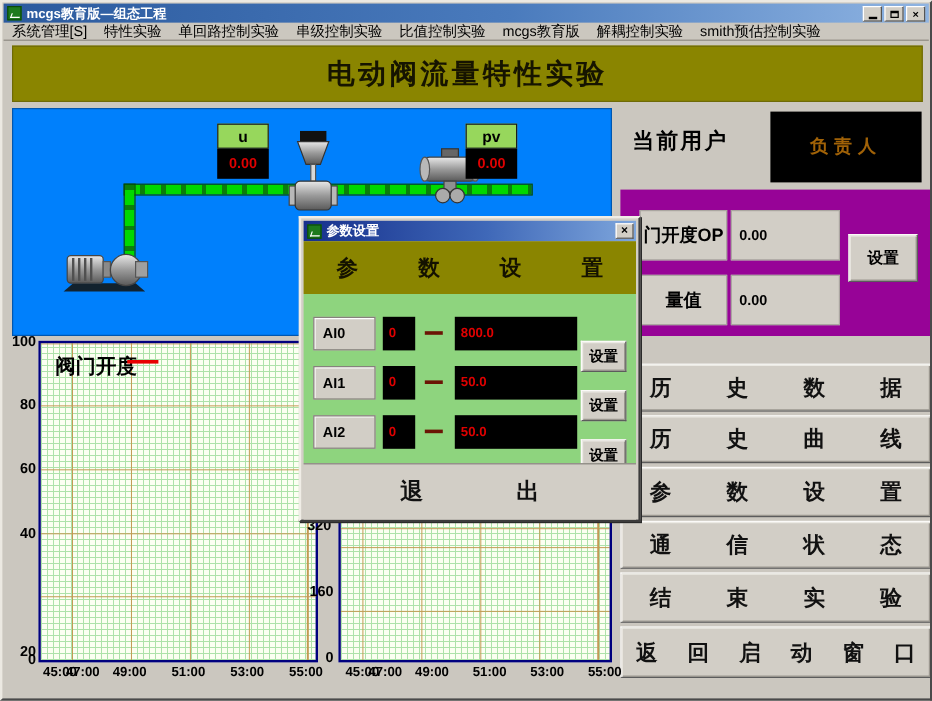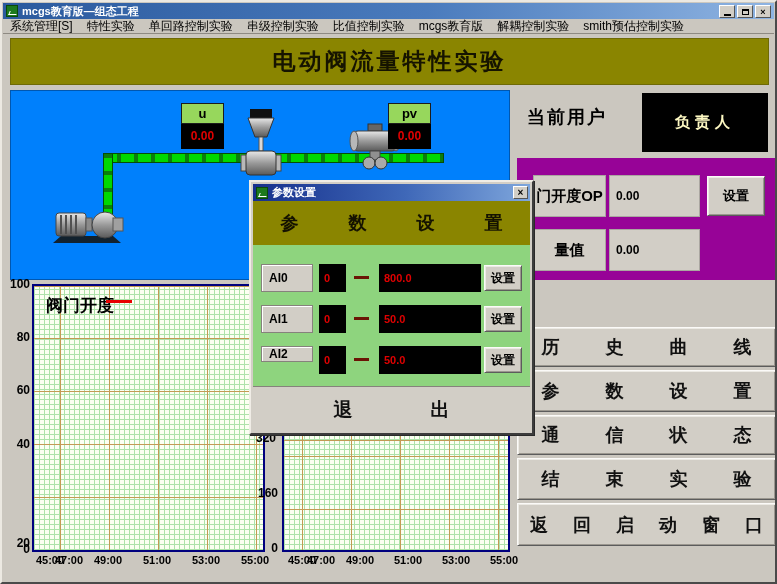--- a/index.html
+++ b/index.html
@@ -42,30 +42,30 @@
   .pipe-v { background:repeating-linear-gradient(0deg,#00d800 0 13px,#0b7e0b 13px 17px);
     border:1px solid #064d06; }
   .disp-label { width:43px; height:21px; background:#97d75c; border:1px solid #1c1c1c;
     font-size:13px; font-weight:bold; color:#000; text-align:center; line-height:19px; }
   .disp-value { width:43px; height:25px; background:#000; color:#e00000;
     font-size:12px; font-weight:bold; text-align:center; line-height:25px; }
 
   
   .cur-user { font-size:18px; font-weight:bold; color:#000; letter-spacing:2px; }
   .resp-box { width:126px; height:59px; background:#000; display:flex; align-items:center; justify-content:center; }
-  .resp-box span { color:#fef9c3; font-size:15px; font-weight:bold; letter-spacing:5px; }
+  .resp-box span { color:#a16207; font-size:15px; font-weight:bold; letter-spacing:5px; }
 
   
   .purple { left:515px; top:156px; width:260px; height:122px; background:#970397; }
   .pp-label { background:#d2cec6; border:1px solid #aaa6a0; font-size:15px; font-weight:bold;
     color:#000; display:flex; align-items:center; justify-content:center; }
   .pp-value { background:#d2cec6; border:1px solid #aaa6a0; font-size:12px; font-weight:bold;
     color:#000; display:flex; align-items:center; padding-left:6px; }
   .raised { background:#d2cec6; border:1px solid; border-color:#fbfaf8 #5c5c5c #5c5c5c #fbfaf8;
-    box-shadow:inset 1px 1px 0 #eceae4, inset -1px -1px 0 #9b978f; }
+    box-shadow:inset 1px 1px 0 #eceae4, inset -1px -1px 0 #9b978f;margin-top:19px; }
 
   
   .navbtn { left:515px; width:259px; display:flex; align-items:center; justify-content:center;
     font-size:18px; font-weight:bold; color:#111; cursor:default; }
   .sp4 { letter-spacing:46px; margin-right:-46px; white-space:nowrap; }
   .sp6 { letter-spacing:25px; margin-right:-25px; white-space:nowrap; }
 
   
   .plot { border:2px solid #00007e; background-color:#fcfff2;
     background-image:
@@ -197,20 +197,23 @@
   </div>
 
   <div class="abs purple">
     <div class="abs pp-label" style="left:16px; top:17px; width:73px; height:42px;">门开度OP</div>
     <div class="abs pp-value" style="left:92px; top:17px; width:91px; height:42px;">0.00</div>
     <div class="abs raised setbtn" style="left:190px; top:18px; width:58px; height:40px; font-size:13px;">设置</div>
     <div class="abs pp-label" style="left:16px; top:71px; width:73px; height:42px;">量值</div>
     <div class="abs pp-value" style="left:92px; top:71px; width:91px; height:42px;">0.00</div>
   </div>
 
+  <div class="abs navbtn raised" style="top:282px; height:40px;">
+      <span class="sp4">历史数据</span>
+    </div>
   <div class="abs navbtn raised" style="top:325px; height:40px;">
       <span class="sp4">历史曲线</span>
     </div>
   <div class="abs navbtn raised" style="top:368px; height:42px;">
       <span class="sp4">参数设置</span>
     </div>
   <div class="abs navbtn raised" style="top:413px; height:40px;">
       <span class="sp4">通信状态</span>
     </div>
   <div class="abs navbtn raised" style="top:501px; height:43px;">
@@ -279,21 +282,21 @@
 
       <div>
         <div class="abs chan" style="left:8px; top:60px; width:52px; height:28px;">AI1</div>
         <div class="abs lcd" style="left:66px; top:60px; width:27px; height:28px;">0</div>
         <div class="abs dash" style="left:101px; top:72px;"></div>
         <div class="abs lcd" style="left:126px; top:60px; width:102px; height:28px;">50.0</div>
         <div class="abs raised setbtn" style="left:231px; top:61px; width:38px; height:26px;">设置</div>
       </div>
 
       <div>
-        <div class="abs chan" style="left:8px; top:101px; width:52px; height:16px;">AI2</div>
+        <div class="abs chan" style="left:8px; top:101px; width:52px; height:28px;">AI2</div>
         <div class="abs lcd" style="left:66px; top:101px; width:27px; height:28px;">0</div>
         <div class="abs dash" style="left:101px; top:113px;"></div>
         <div class="abs lcd" style="left:126px; top:101px; width:102px; height:28px;">50.0</div>
         <div class="abs raised setbtn" style="left:231px; top:102px; width:38px; height:26px;">设置</div>
       </div>
     </div>
     <div class="abs dlg-exit">
       <span>退出</span>
     </div>
   </div>

